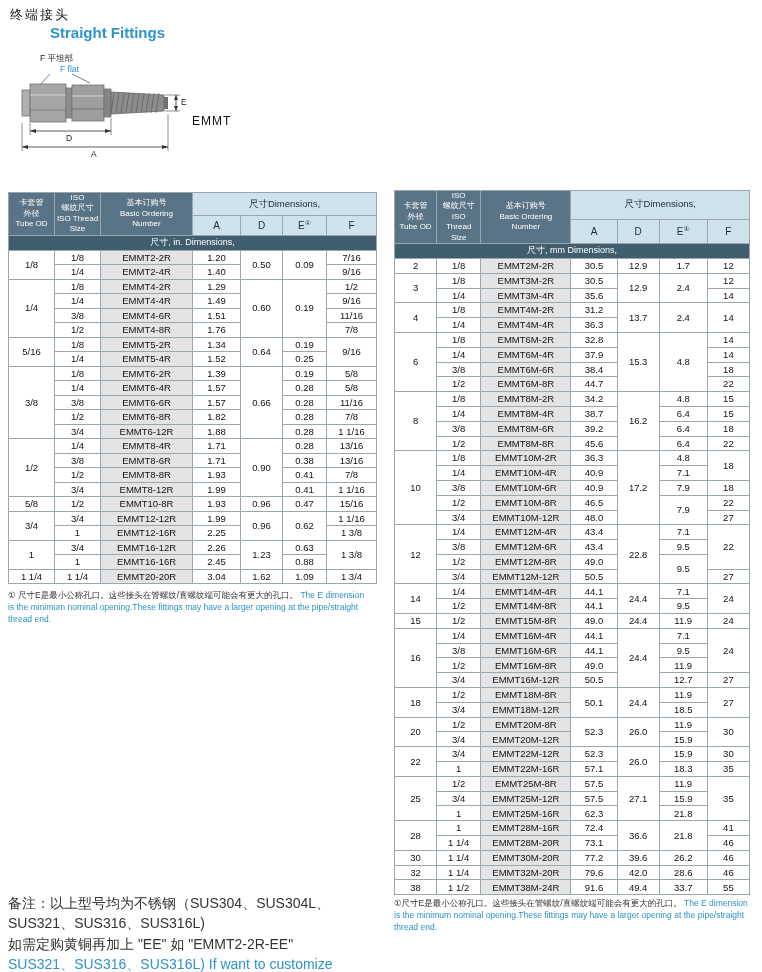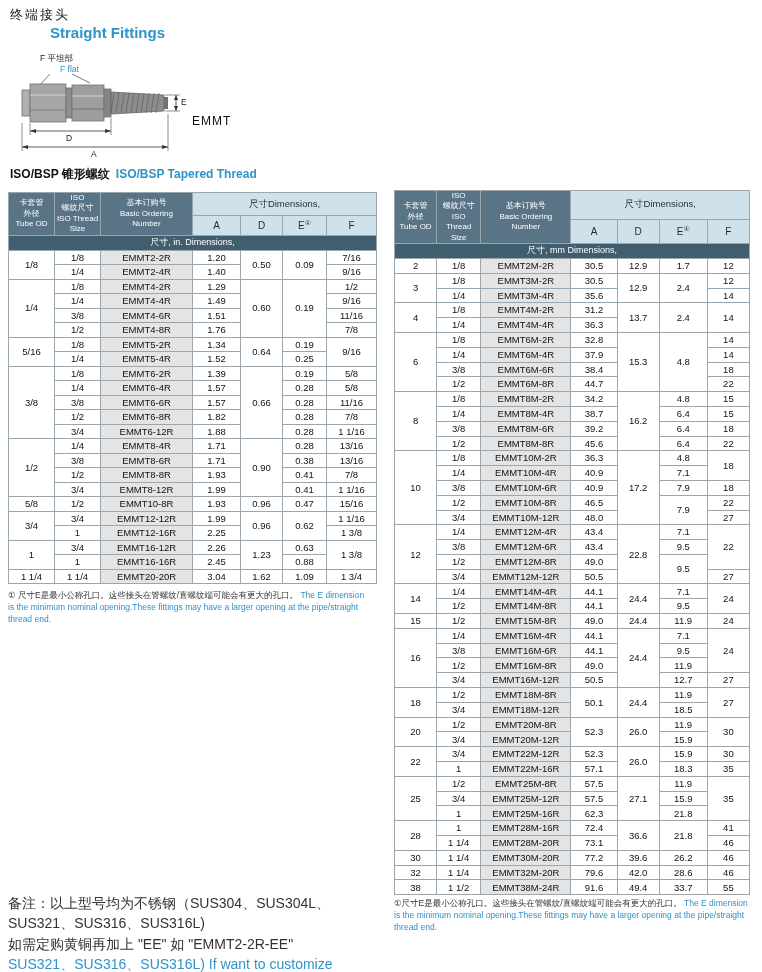--- a/index.html
+++ b/index.html
@@ -102,23 +102,20 @@
       <polygon points="154,99 148,97 148,101" fill="#333"></polygon>
     </svg>
     <span class="lbl" style="left:26px;top:6px;">F 平坦部</span>
     <span class="lbl blue" style="left:46px;top:17px;">F flat</span>
     <span class="lbl" style="left:167px;top:50px;">E</span>
     <span class="lbl" style="left:52px;top:86px;">D</span>
     <span class="lbl" style="left:77px;top:102px;">A</span>
     <span class="model">EMMT</span>
   </div>
 
-  <div class="section">
-    <span class="zh">ISO/BSP 锥形螺纹</span><span class="en">ISO/BSP Tapered Thread</span>
-  </div>
 
   <table class="tbl tbl-in" id="inch-table">
     <colgroup>
         <col>
         <col>
         <col>
         <col>
         <col>
         <col>
         <col>

